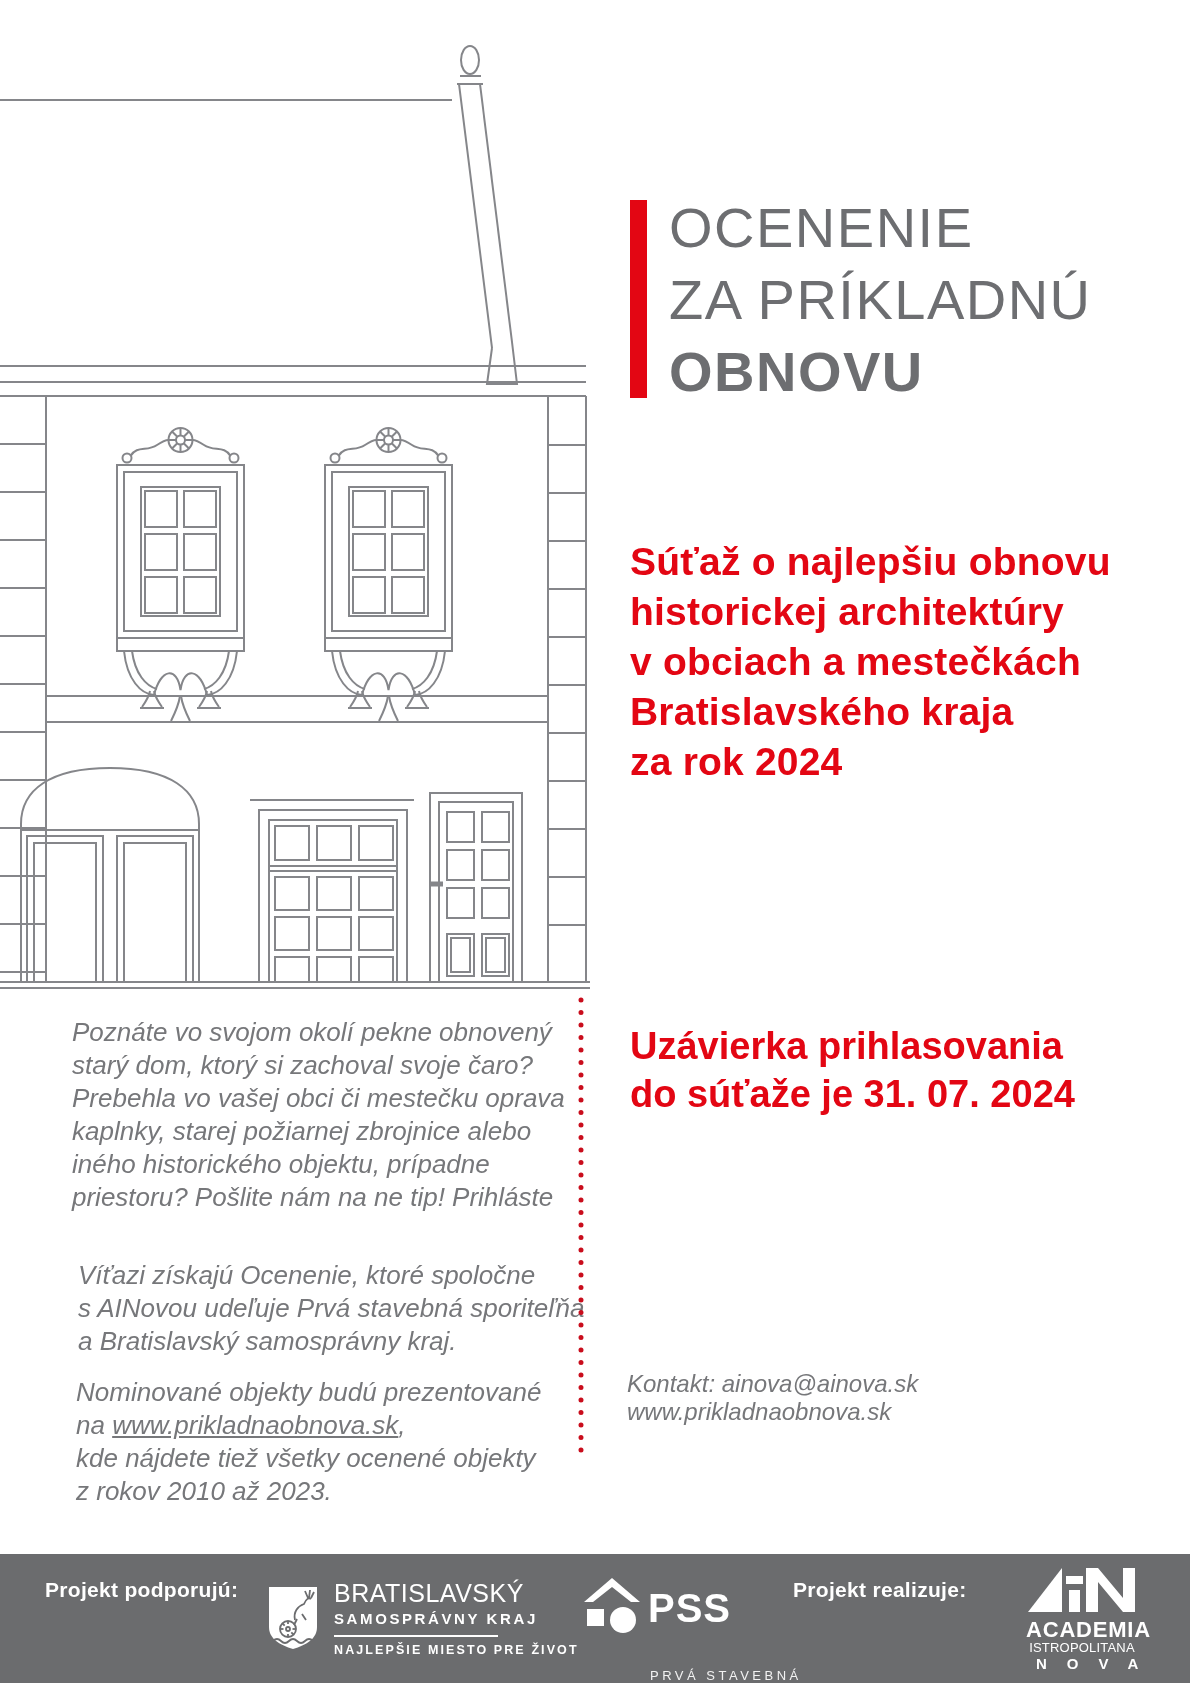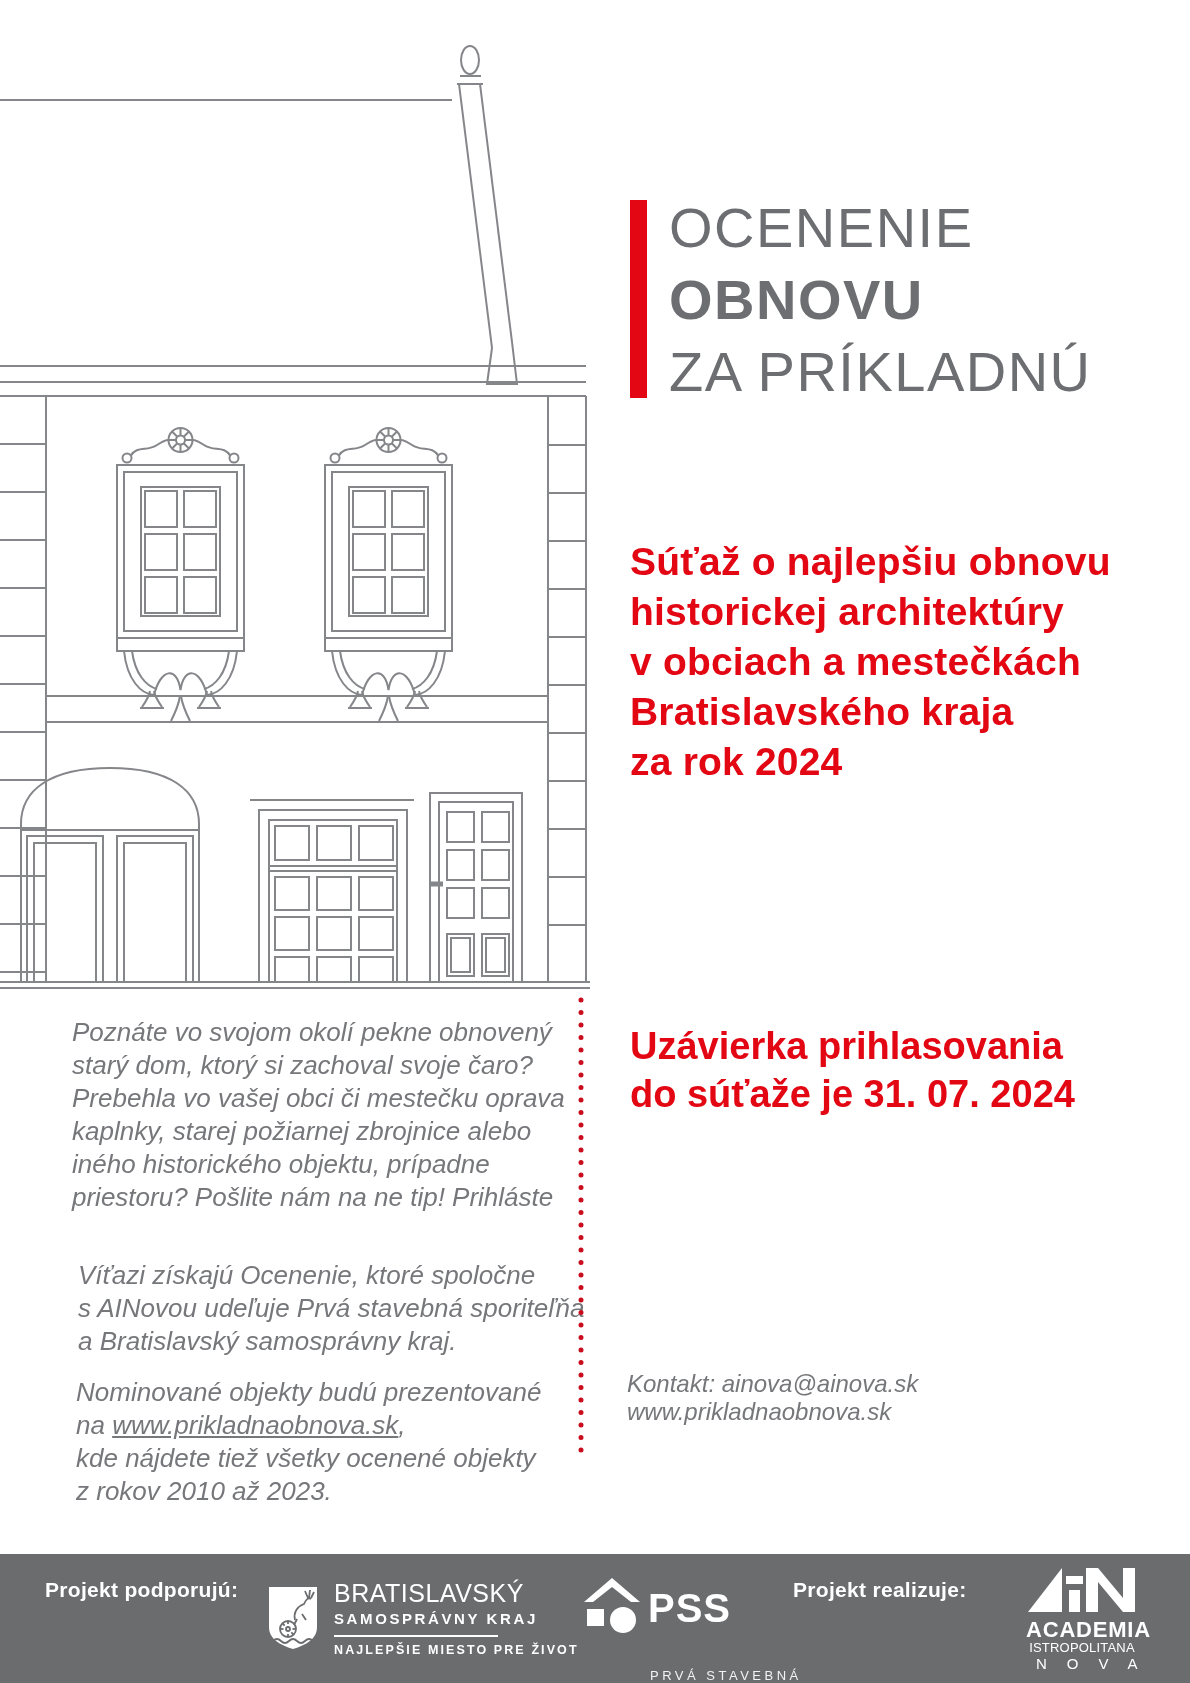--- a/index.html
+++ b/index.html
@@ -59,21 +59,21 @@
   .bsk-name{font-size:25px;font-weight:normal;letter-spacing:0.5px;line-height:26px;}
   .bsk-sub{font-size:15px;font-weight:bold;letter-spacing:2.6px;line-height:18px;margin-top:4px;}
   .bsk-divider{width:164px;height:2px;background:#ffffff;margin:7px 0 6px 0;}
   .bsk-tagline{font-size:12.5px;font-weight:bold;letter-spacing:2.1px;}
   .pss-icon{position:absolute;left:584px;top:24px;}
   .pss-abbr{position:absolute;left:648px;top:32px;font-size:40px;font-weight:bold;letter-spacing:1px;}
   .pss-sub{position:absolute;left:650px;top:80px;font-size:13px;letter-spacing:3.5px;line-height:19px;color:#f2f2f2;margin-top:32px;}
   .ain{position:absolute;left:1026px;top:12px;width:112px;text-align:center;}
   .ain-l1{font-size:22px;font-weight:bold;letter-spacing:0.8px;line-height:20px;margin-top:3px;}
   .ain-l2{font-size:13px;font-weight:normal;letter-spacing:0.2px;line-height:15px;}
-  .ain-l3{font-size:15px;font-weight:normal;letter-spacing:20px;line-height:17px;margin-left:10px;}
+  .ain-l3{font-size:15px;font-weight:bold;letter-spacing:20px;line-height:17px;margin-left:10px;}
 </style>
 </head>
 <body>
 
 <div class="page">
 
   <svg class="house" width="590" height="990" viewBox="0 0 590 990">
     <defs>
       <g id="win" fill="none" stroke="#85868a" stroke-width="2">
 
@@ -212,22 +212,22 @@
       <line x1="431" y1="884" x2="443" y2="884" stroke-width="5"></line>
 
       <line x1="0" y1="982" x2="590" y2="982"></line>
       <line x1="0" y1="988" x2="590" y2="988"></line>
     </g>
   </svg>
 
   <div class="accent-bar"></div>
   <div class="title">
     <div class="line">OCENENIE</div>
+    <div class="line">ZA PRÍKLADNÚ</div>
     <div class="line t-bold">OBNOVU</div>
-    <div class="line">ZA PRÍKLADNÚ</div>
   </div>
 
   <div class="headline">
     <div class="line">Súťaž o najlepšiu obnovu</div>
     <div class="line">historickej architektúry</div>
     <div class="line">v obciach a mestečkách</div>
     <div class="line">Bratislavského kraja</div>
     <div class="line">za rok 2024</div>
   </div>
 

